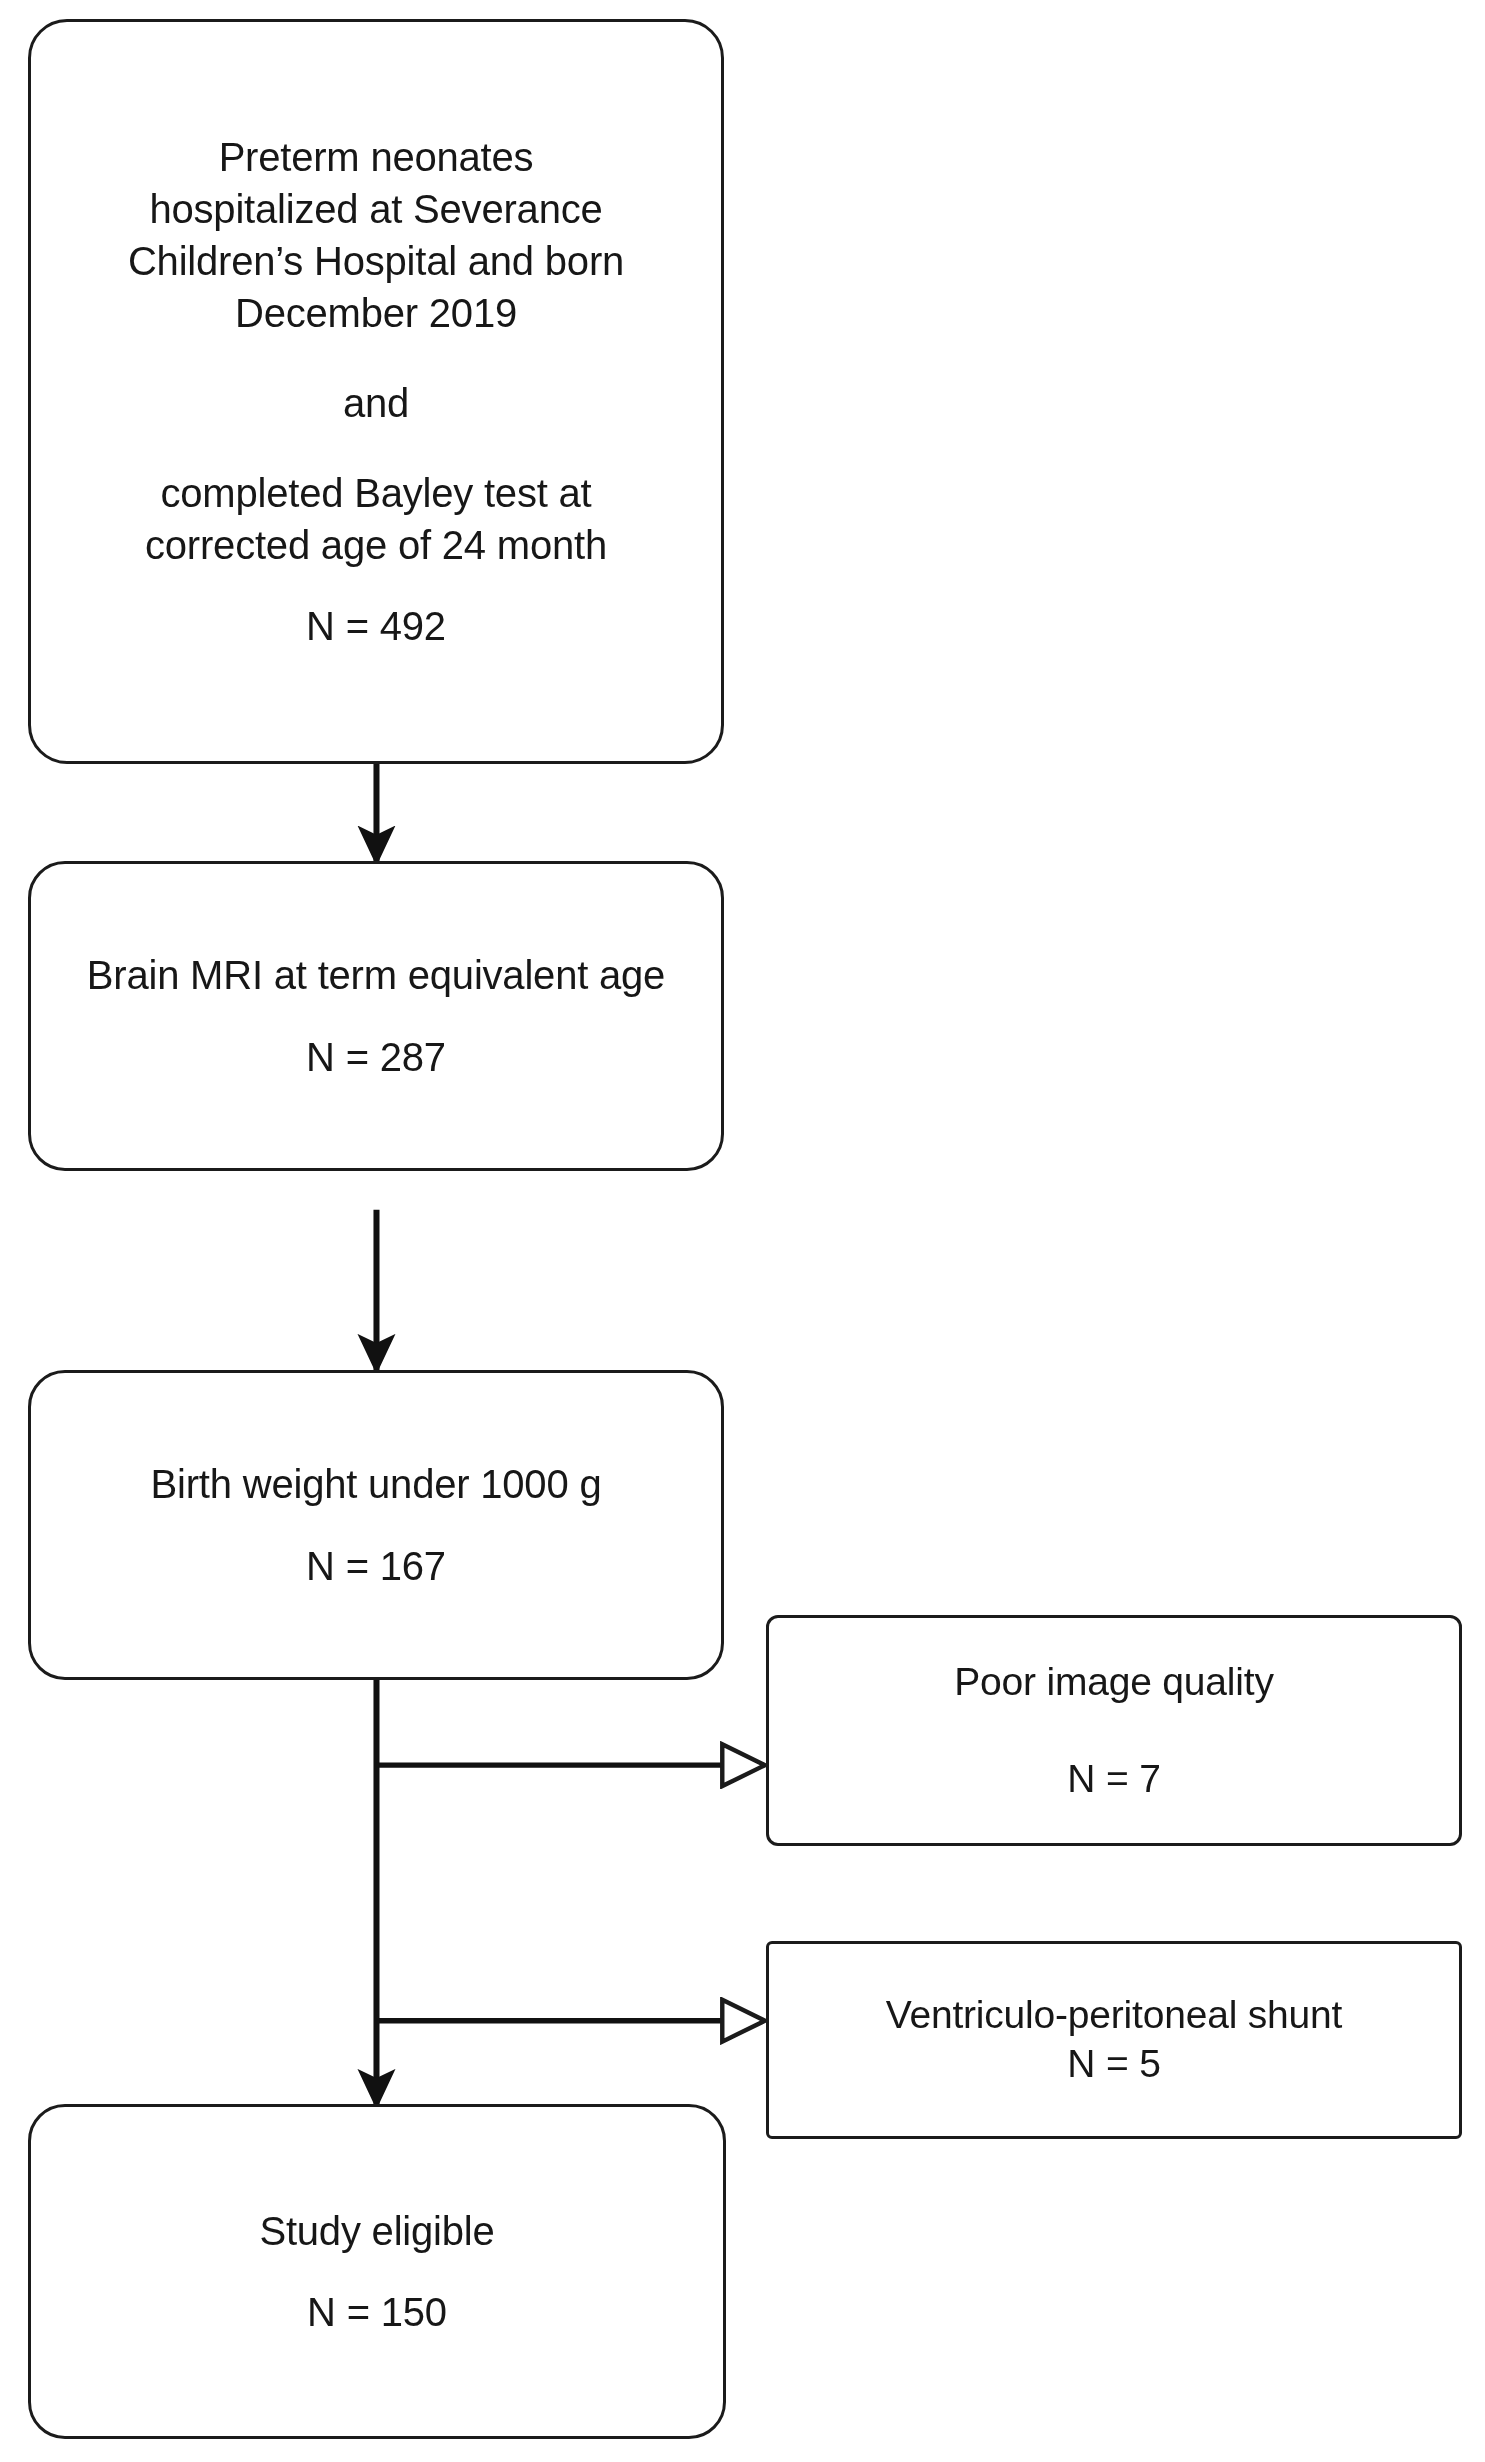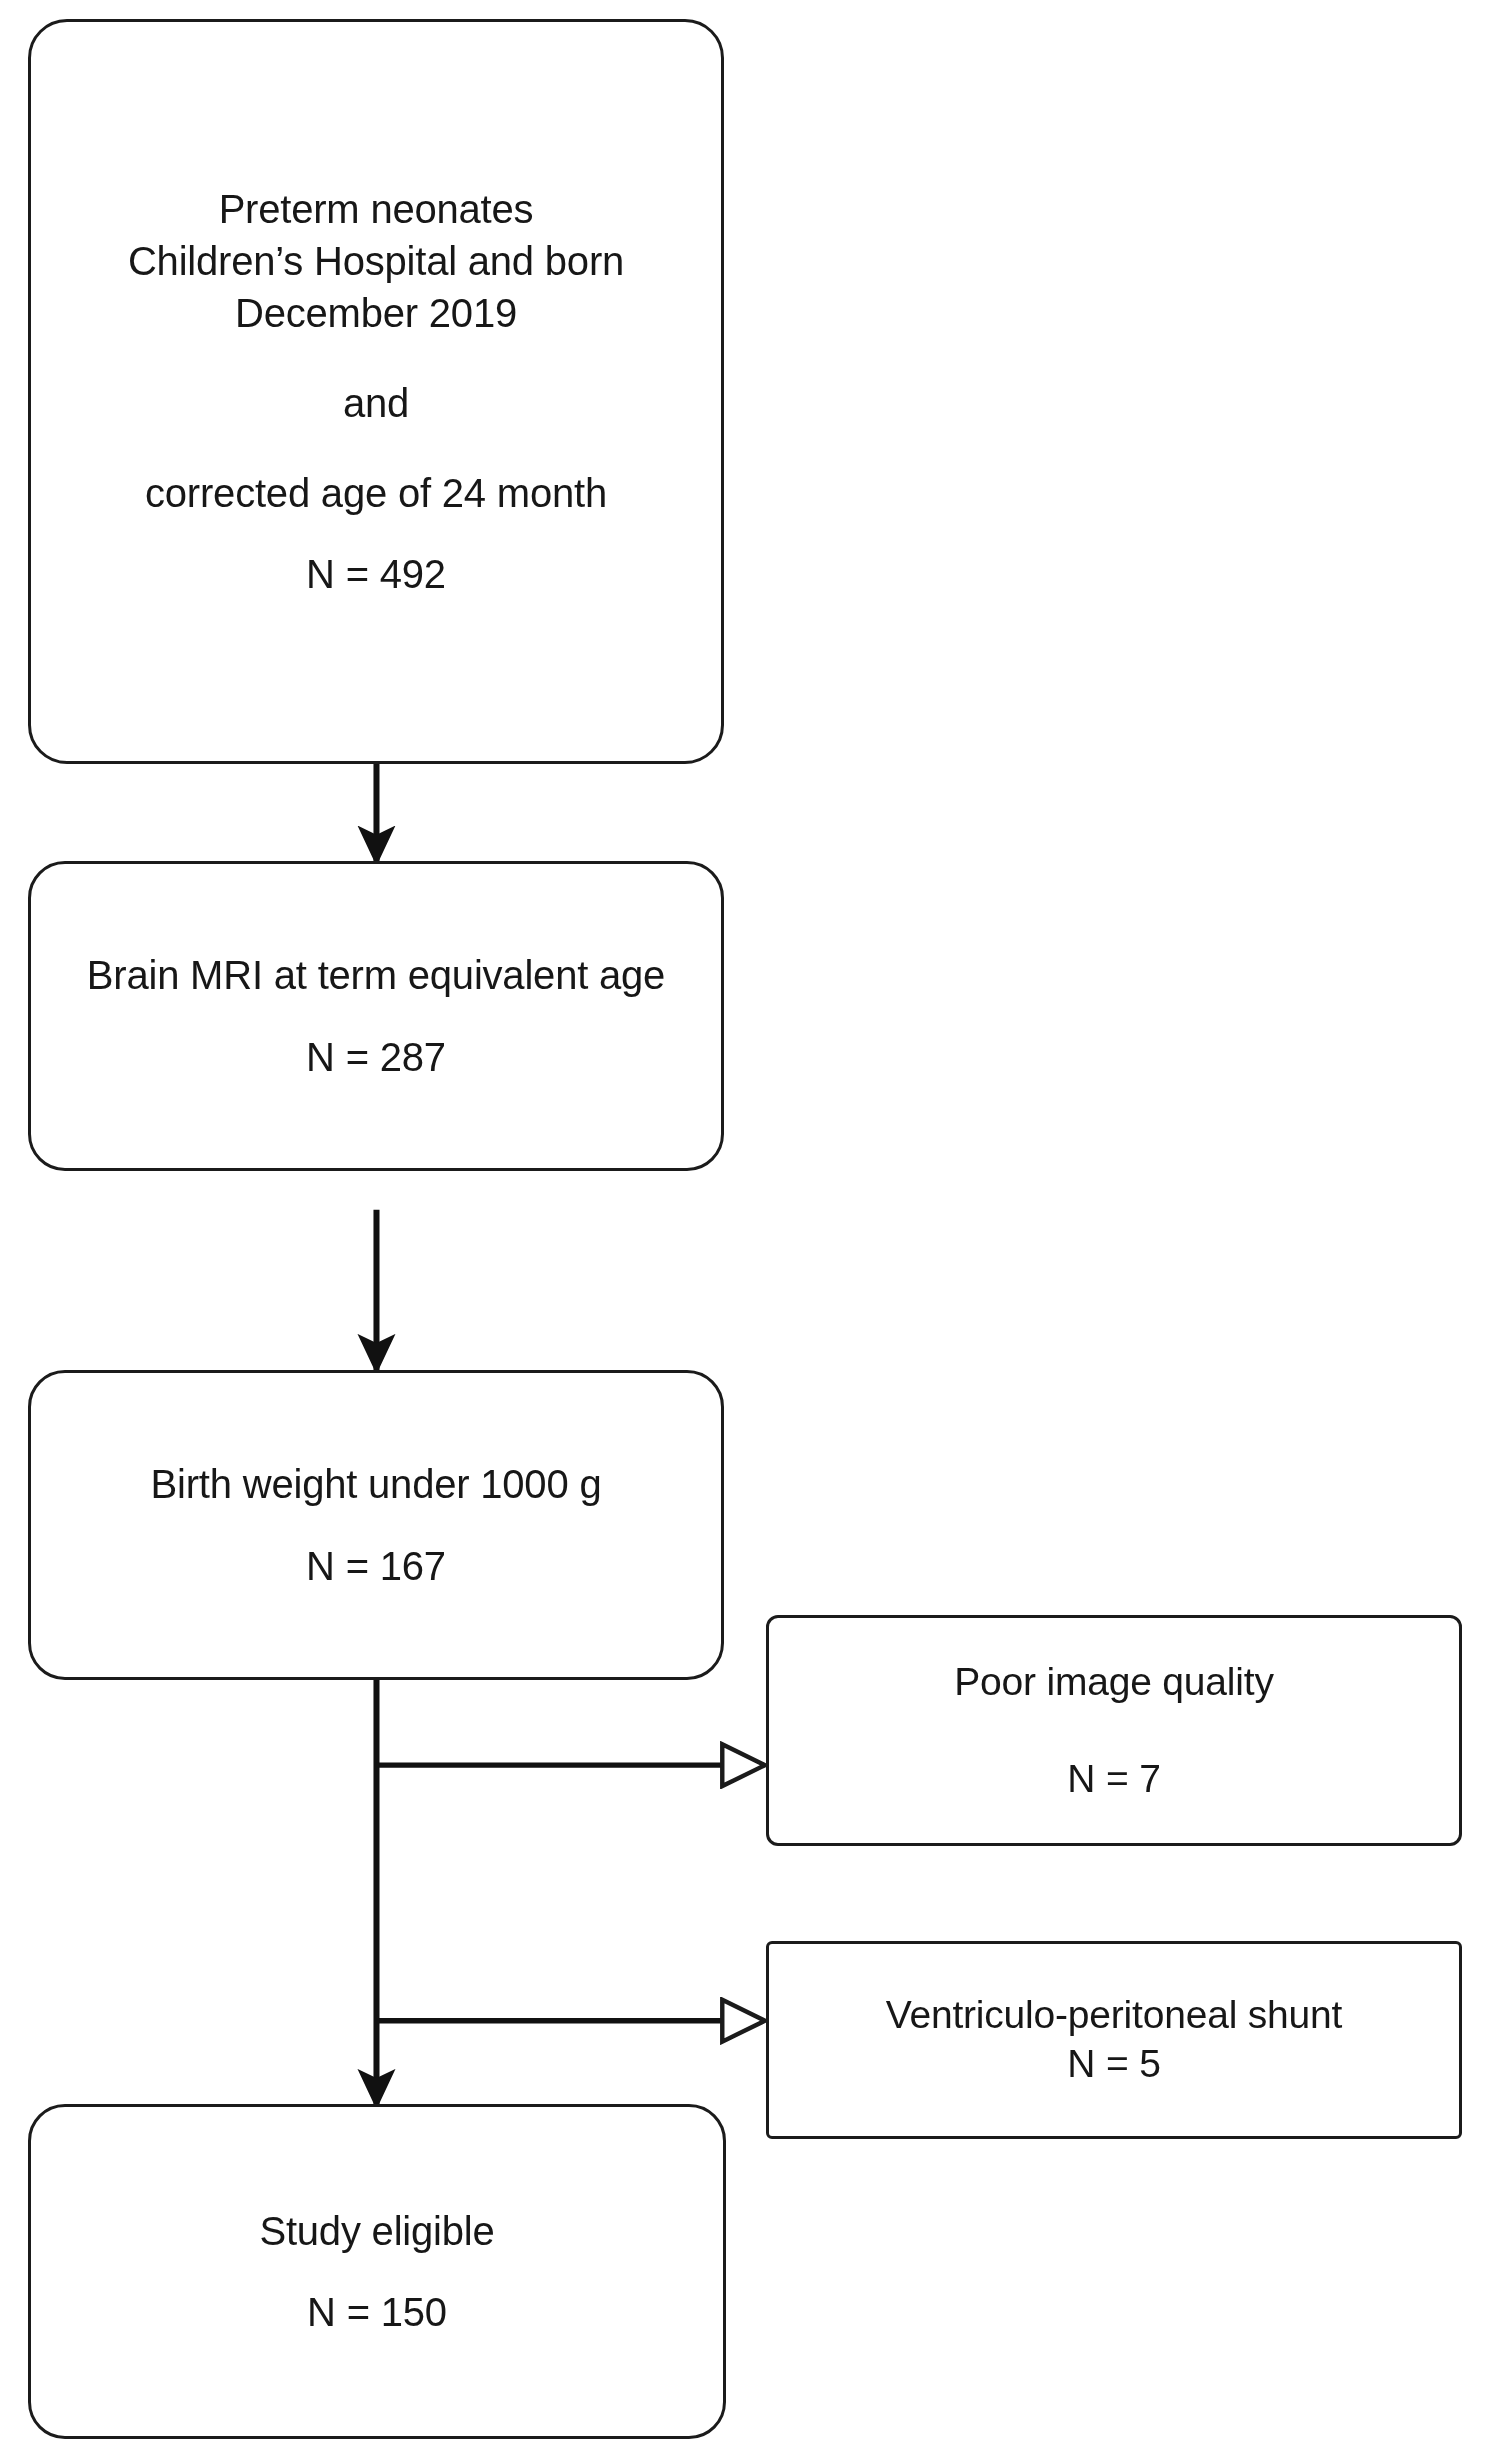--- a/index.html
+++ b/index.html
@@ -108,25 +108,27 @@
 
     <line x1="561" y1="2505" x2="561" y2="3140" stroke="#111111" stroke-width="9" marker-end="url(#arrow-filled)"></line>
 
     <line x1="561" y1="2632" x2="1139" y2="2632" stroke="#111111" stroke-width="8" marker-end="url(#arrow-hollow)"></line>
 
     <line x1="561" y1="3013" x2="1139" y2="3013" stroke="#111111" stroke-width="8" marker-end="url(#arrow-hollow)"></line>
   </svg>
 
   <div class="node" id="node-screened">
     <span class="line">Preterm neonates</span>
+    <span class="line">hospitalized at Severance</span>
     <span class="line">Children’s Hospital and born</span>
     <span class="line">December 2019</span>
     <span class="spacer"></span>
     <span class="line">and</span>
     <span class="spacer"></span>
+    <span class="line">completed Bayley test at</span>
     <span class="line">corrected age of 24 month</span>
     <span class="gap-small"></span>
     <span class="line">N = 492</span>
   </div>
 
   <div class="node" id="node-mri">
     <span class="line">Brain MRI at term equivalent age</span>
     <span class="gap-small"></span>
     <span class="line">N = 287</span>
   </div>

